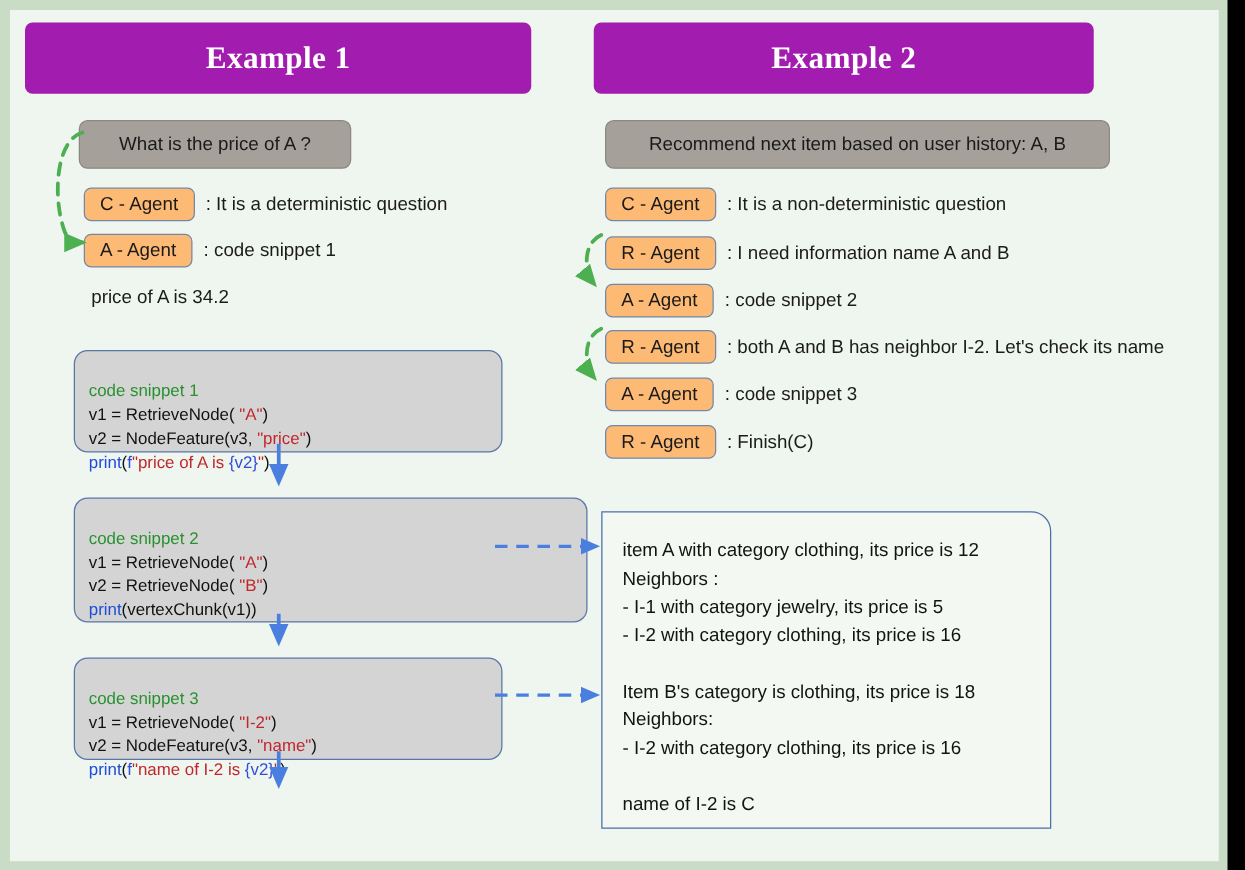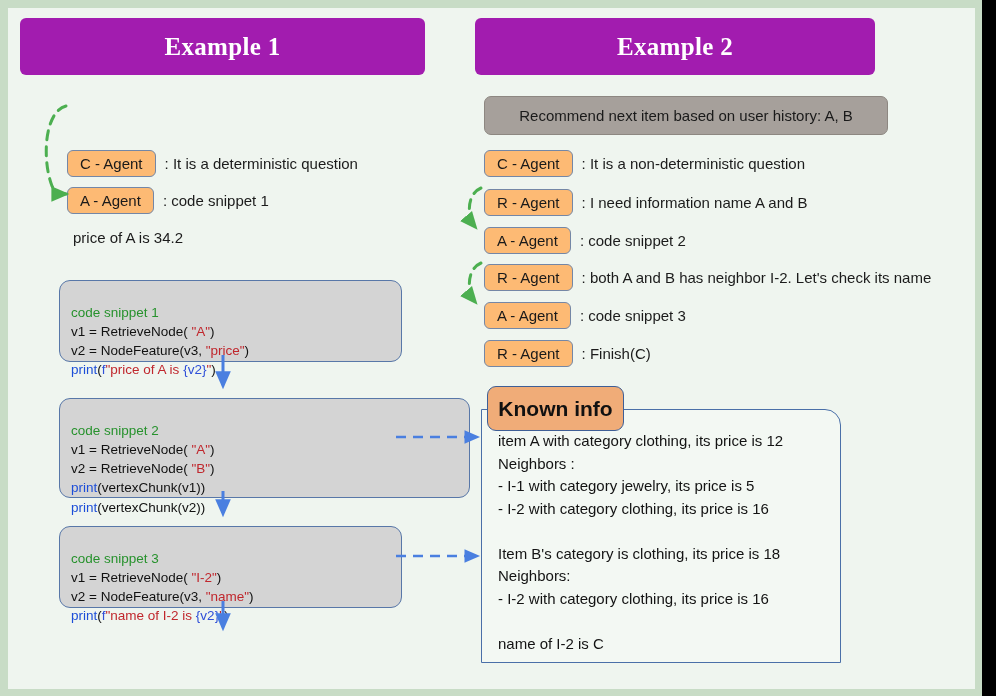--- a/index.html
+++ b/index.html
@@ -45,20 +45,21 @@
   svg.ov{position:absolute;left:0;top:0;width:996px;height:696px;pointer-events:none;}
 </style>
 </head>
 <body>
 
 <div id="frame">
  <div id="panel">
 
   <div class="blk hdr" style="left:12px;top:10px;width:405px;height:57px;">Example 1</div>
 
+  <div class="blk qbox" style="left:55px;top:88px;width:218px;height:39px;">What is the price of A ?</div>
 
   <div class="blk arow" style="left:59px;top:142px;">
     <span class="pill">C - Agent</span>
     <span class="atext">: It is a deterministic question</span>
   </div>
 
   <div class="blk arow" style="left:59px;top:179px;">
     <span class="pill">A - Agent</span>
     <span class="atext">: code snippet 1</span>
   </div>
@@ -73,21 +74,20 @@
           <div><span class="c-fn">print</span><span>(</span><span class="c-f">f</span><span class="c-str">"price of A is </span><span class="c-f">{v2}</span><span class="c-str">"</span><span>)</span></div>
         </div>
   </div>
 
   <div class="blk code" style="left:51px;top:390px;width:411px;height:100px;">
     <div class="c-title">code snippet 2</div>
     <div>
           <div><span>v1 = RetrieveNode( </span><span class="c-str">"A"</span><span>)</span></div>
           <div><span>v2 = RetrieveNode( </span><span class="c-str">"B"</span><span>)</span></div>
           <div><span class="c-fn">print</span><span>(vertexChunk(v1))</span></div>
-          <div><span class="c-fn">print</span><span>(vertexChunk(v2))</span></div>
         </div>
   </div>
 
   <div class="blk code" style="left:51px;top:518px;width:343px;height:82px;">
     <div class="c-title">code snippet 3</div>
     <div>
           <div><span>v1 = RetrieveNode( </span><span class="c-str">"I-2"</span><span>)</span></div>
           <div><span>v2 = NodeFeature(v3, </span><span class="c-str">"name"</span><span>)</span></div>
           <div><span class="c-fn">print</span><span>(</span><span class="c-f">f</span><span class="c-str">"name of I-2 is </span><span class="c-f">{v2}</span><span class="c-str">"</span><span>)</span></div>
         </div>
@@ -117,21 +117,20 @@
   <div class="blk arow" style="left:476px;top:294px;">
     <span class="pill">A - Agent</span>
     <span class="atext">: code snippet 3</span>
   </div>
   <div class="blk arow" style="left:476px;top:332px;">
     <span class="pill">R - Agent</span>
     <span class="atext">: Finish(C)</span>
   </div>
 
   <div class="blk kbox" style="left:473px;top:401px;width:360px;height:254px;"></div>
-  <div class="blk ktab" style="left:479px;top:378px;width:137px;height:45px;">Known info</div>
   <div class="blk kbody" style="left:490px;top:422px;width:338px;">item A with category clothing, its price is 12
 Neighbors :
 - I-1 with category jewelry, its price is 5
 - I-2 with category clothing, its price is 16
 
 Item B's category is clothing, its price is 18
 Neighbors:
 - I-2 with category clothing, its price is 16
 
 name of I-2 is C</div>

